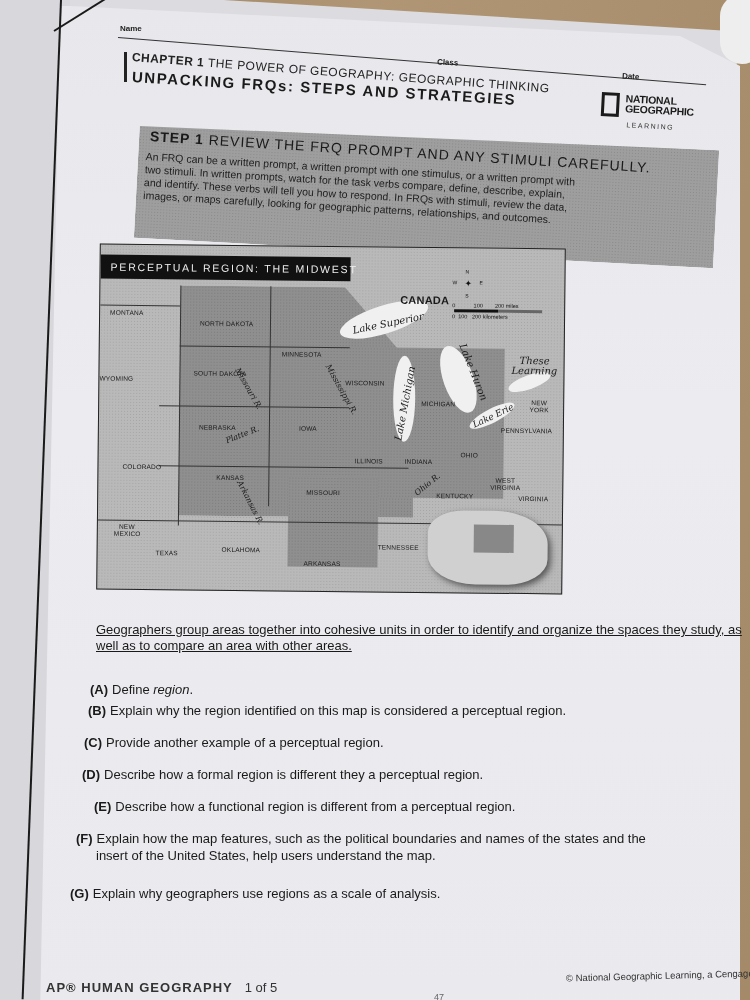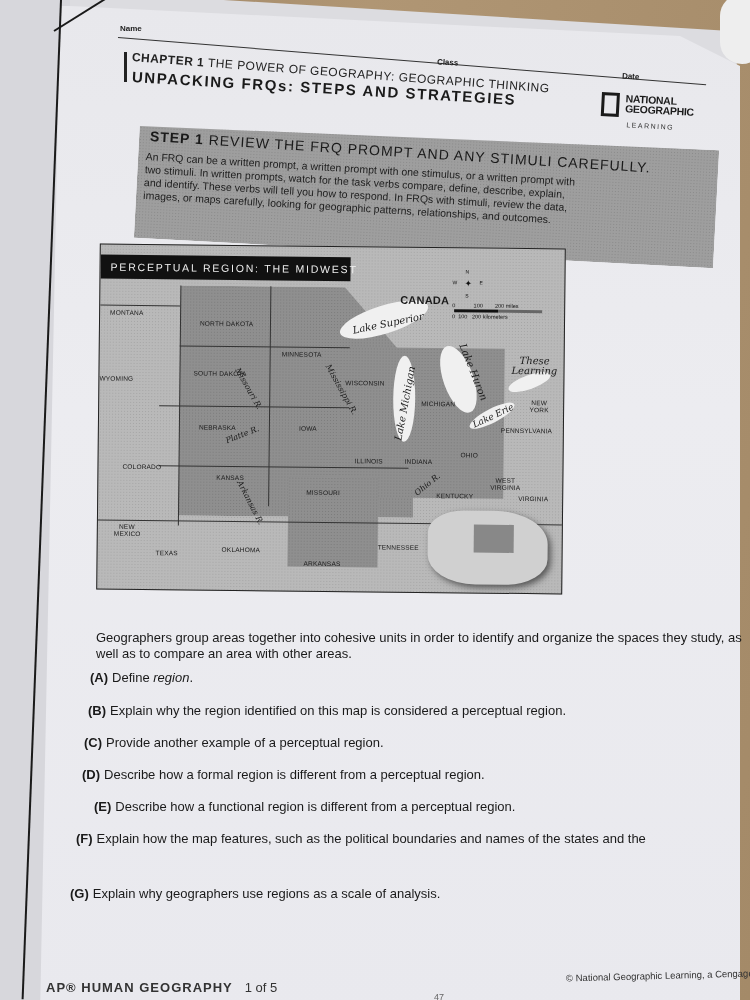--- a/index.html
+++ b/index.html
@@ -156,21 +156,21 @@
     }
     .inset-mid {
       position: absolute; left: 46px; top: 14px; width: 40px; height: 28px; background: #888;
     }
     
     .questions {
       position: absolute; left: 60px; top: 622px; width: 690px;
       color: #1a1a1a; font-size: 13px;
     }
     .intro {
-      position: absolute; left: 36px; top: 8px; width: 650px; line-height: 16px;
+      position: absolute; left: 36px; top: 0; width: 650px; line-height: 16px; text-decoration: underline;
     }
     .q { position: absolute; white-space: nowrap; }
     .q b { font-weight: bold; margin-right: 4px; }
     .q i { font-style: italic; }
     .q .cont { display: block; padding-left: 20px; }
     
     .footer-left {
       position: absolute; left: 46px; top: 980px; font-size: 13px; color: #333;
       letter-spacing: 1px; white-space: nowrap;
     }
@@ -308,37 +308,38 @@
   <span class="river-label" style="left:128px;top:252px;transform:rotate(62deg);">Arkansas R.</span>
   <span class="river-label" style="left:314px;top:232px;transform:rotate(-40deg);">Ohio R.</span>
 
   <div class="inset-us">
     <div class="inset-mid"></div>
   </div>
 </div>
 
 <div class="questions">
   <p class="intro">Geographers group areas together into cohesive units in order to identify and organize the spaces they study, as well as to compare an area with other areas.</p>
-  <div class="q" style="left:30px;top:48px;">
+  <div class="q" style="left:30px;top:60px;">
     <b>(A)</b><span>Define</span> <i>region</i><span>.</span>
   </div>
   <div class="q" style="left:28px;top:81px;">
     <b>(B)</b><span>Explain why the region identified on this map is considered a perceptual region.</span>
   </div>
   <div class="q" style="left:24px;top:113px;">
     <b>(C)</b><span>Provide another example of a perceptual region.</span>
   </div>
   <div class="q" style="left:22px;top:145px;">
-    <b>(D)</b><span>Describe how a formal region is different from a perceptual region.</span>
+    <b>(D)</b><span>Describe how a formal region is different they a perceptual region.</span>
   </div>
   <div class="q" style="left:34px;top:177px;">
     <b>(E)</b><span>Describe how a functional region is different from a perceptual region.</span>
   </div>
   <div class="q" style="left:16px;top:208px;line-height:17px;">
     <b>(F)</b><span>Explain how the map features, such as the political boundaries and names of the states and the</span>
+    <span class="cont">insert of the United States, help users understand the map.</span>
   </div>
   <div class="q" style="left:10px;top:264px;">
     <b>(G)</b><span>Explain why geographers use regions as a scale of analysis.</span>
   </div>
 </div>
 
 <div class="footer-left">
   <b>AP® HUMAN GEOGRAPHY</b><span class="pg">1 of 5</span>
 </div>
 <div class="footer-right">© National Geographic Learning, a Cengage</div>

